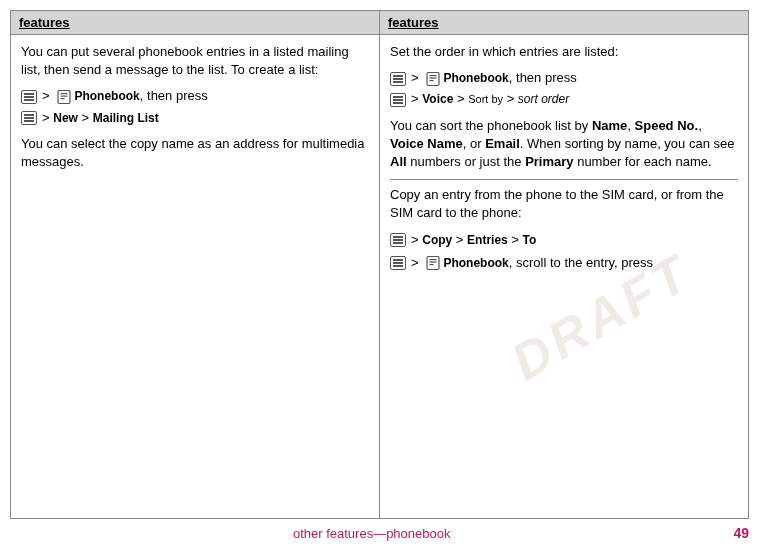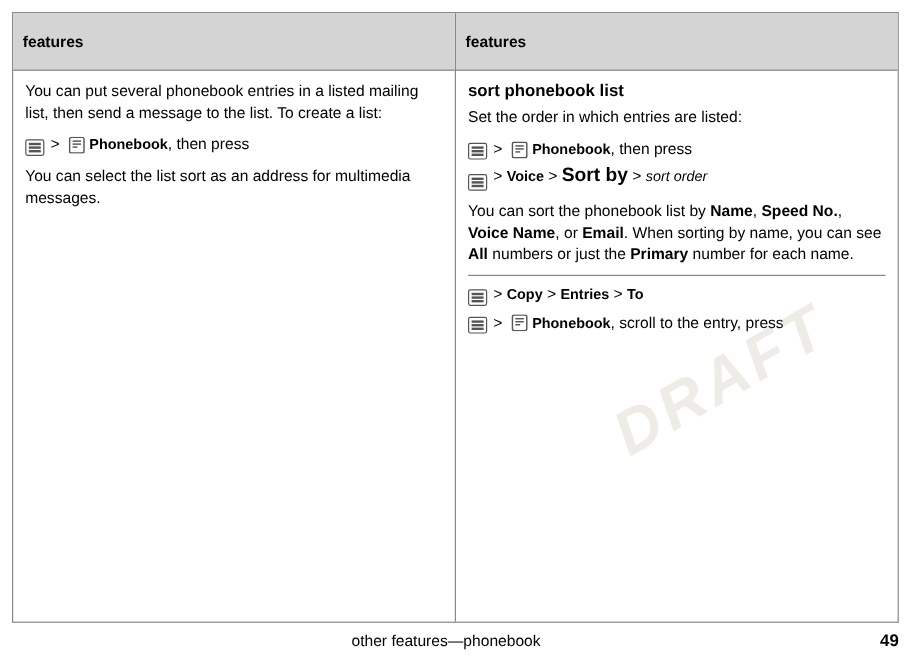--- a/index.html
+++ b/index.html
@@ -36,22 +36,23 @@
     }
 
     .col-left {
       border-right: 1.5px solid #888;
     }
 
     .section-header {
       background: #d4d4d4;
       font-weight: bold;
       font-size: 13px;
-      padding: 16px 8px;
+      padding: 4px 8px;
       border-bottom: 1.5px solid #888;
+      text-decoration: underline;
     }
 
     .section-body {
       padding: 8px 10px;
       flex: 1;
     }
 
     .section-title {
       font-weight: bold;
       font-size: 14px;
@@ -91,21 +92,21 @@
       vertical-align: middle;
       position: relative;
     }
     .phone-icon svg {
       width: 14px;
       height: 14px;
     }
 
     .step-line {
       display: flex;
-      align-items: flex-end;
+      align-items: center;
       margin-bottom: 3px;
       font-size: 13px;
       line-height: 1.4;
     }
 
     .step-line .icon-wrap {
       display: inline-flex;
       align-items: center;
       margin-right: 4px;
       flex-shrink: 0;
@@ -117,21 +118,21 @@
     .divider-row {
       border-top: 1.5px solid #888;
     }
 
     .footer {
       display: flex;
       justify-content: flex-end;
       align-items: center;
       padding: 6px 10px;
       font-size: 13px;
-      color: #000000;
+      color: #be185d;
     }
 
     .footer-text {
       flex: 1;
       text-align: center;
     }
 
     .footer-page {
       font-weight: bold;
       font-size: 14px;
@@ -166,57 +167,63 @@
           <span class="icon-wrap">
             <span class="menu-icon"></span>
           </span>
           <span>&gt; &nbsp;<span class="phone-icon"><svg viewBox="0 0 14 14" fill="none" xmlns="http://www.w3.org/2000/svg">
                   <rect x="1" y="0.5" width="12" height="13" rx="1.5" stroke="#555" stroke-width="1.2"></rect>
                   <rect x="3.5" y="3" width="7" height="1.2" fill="#555"></rect>
                   <rect x="3.5" y="5.5" width="7" height="1.2" fill="#555"></rect>
                   <rect x="3.5" y="8" width="4" height="1.2" fill="#555"></rect>
                 </svg></span> <span style="font-weight:bold;font-size:12px;">Phonebook</span>, then press</span>
         </div>
-
-        <p style="margin-top:8px;">You can select the list sort as an address for multimedia messages.</p>
+        <div class="step-line">
+          <span class="icon-wrap">
+            <span class="menu-icon"></span>
+          </span>
+          <span>&gt; <span style="font-weight:bold;font-size:12px;">New</span> &gt; <span style="font-weight:bold;font-size:12px;">Mailing List</span></span>
+        </div>
+
+        <p style="margin-top:8px;">You can select the copy name as an address for multimedia messages.</p>
 
       </div>
     </div>
 
     <div class="col-right">
       <div class="section-header">features</div>
       <div class="section-body">
-        <div class="section-title">sort phonebook list</div>
         <p>Set the order in which entries are listed:</p>
 
         <div class="step-line" style="margin-top:5px;">
           <span class="icon-wrap">
             <span class="menu-icon"></span>
           </span>
           <span>&gt; &nbsp;<span class="phone-icon"><svg viewBox="0 0 14 14" fill="none" xmlns="http://www.w3.org/2000/svg">
                   <rect x="1" y="0.5" width="12" height="13" rx="1.5" stroke="#555" stroke-width="1.2"></rect>
                   <rect x="3.5" y="3" width="7" height="1.2" fill="#555"></rect>
                   <rect x="3.5" y="5.5" width="7" height="1.2" fill="#555"></rect>
                   <rect x="3.5" y="8" width="4" height="1.2" fill="#555"></rect>
                 </svg></span> <span style="font-weight:bold;font-size:12px;">Phonebook</span>, then press</span>
         </div>
         <div class="step-line">
           <span class="icon-wrap">
             <span class="menu-icon"></span>
           </span>
-          <span>&gt; <span style="font-weight:bold;font-size:12px;">Voice</span> &gt; <span style="font-weight:bold;font-size:16px;">Sort by</span> &gt; <span style="font-style:italic;font-size:12px;">sort order</span></span>
+          <span>&gt; <span style="font-weight:bold;font-size:12px;">Voice</span> &gt; <span style="font-weight:normal;font-size:11px;">Sort by</span> &gt; <span style="font-style:italic;font-size:12px;">sort order</span></span>
         </div>
 
         <p style="margin-top:8px;">
           You can sort the phonebook list by <span style="font-weight:bold;">Name</span>, <span style="font-weight:bold;">Speed No.</span>, <span style="font-weight:bold;">Voice Name</span>, or <span style="font-weight:bold;">Email</span>. When sorting by name, you can see <span style="font-weight:bold;">All</span> numbers or just the <span style="font-weight:bold;">Primary</span> number for each name.
         </p>
 
         <div class="divider-row" style="margin-top:8px;"></div>
 
         <div style="padding-top:6px;">
+          <p>Copy an entry from the phone to the SIM card, or from the SIM card to the phone:</p>
 
           <div class="step-line">
             <span class="icon-wrap">
               <span class="menu-icon"></span>
             </span>
             <span>&gt; <span style="font-weight:bold;font-size:12px;">Copy</span> &gt; <span style="font-weight:bold;font-size:12px;">Entries</span> &gt; <span style="font-weight:bold;font-size:12px;">To</span></span>
           </div>
           <div class="step-line" style="margin-top:5px;">
             <span class="icon-wrap">
               <span class="menu-icon"></span>

